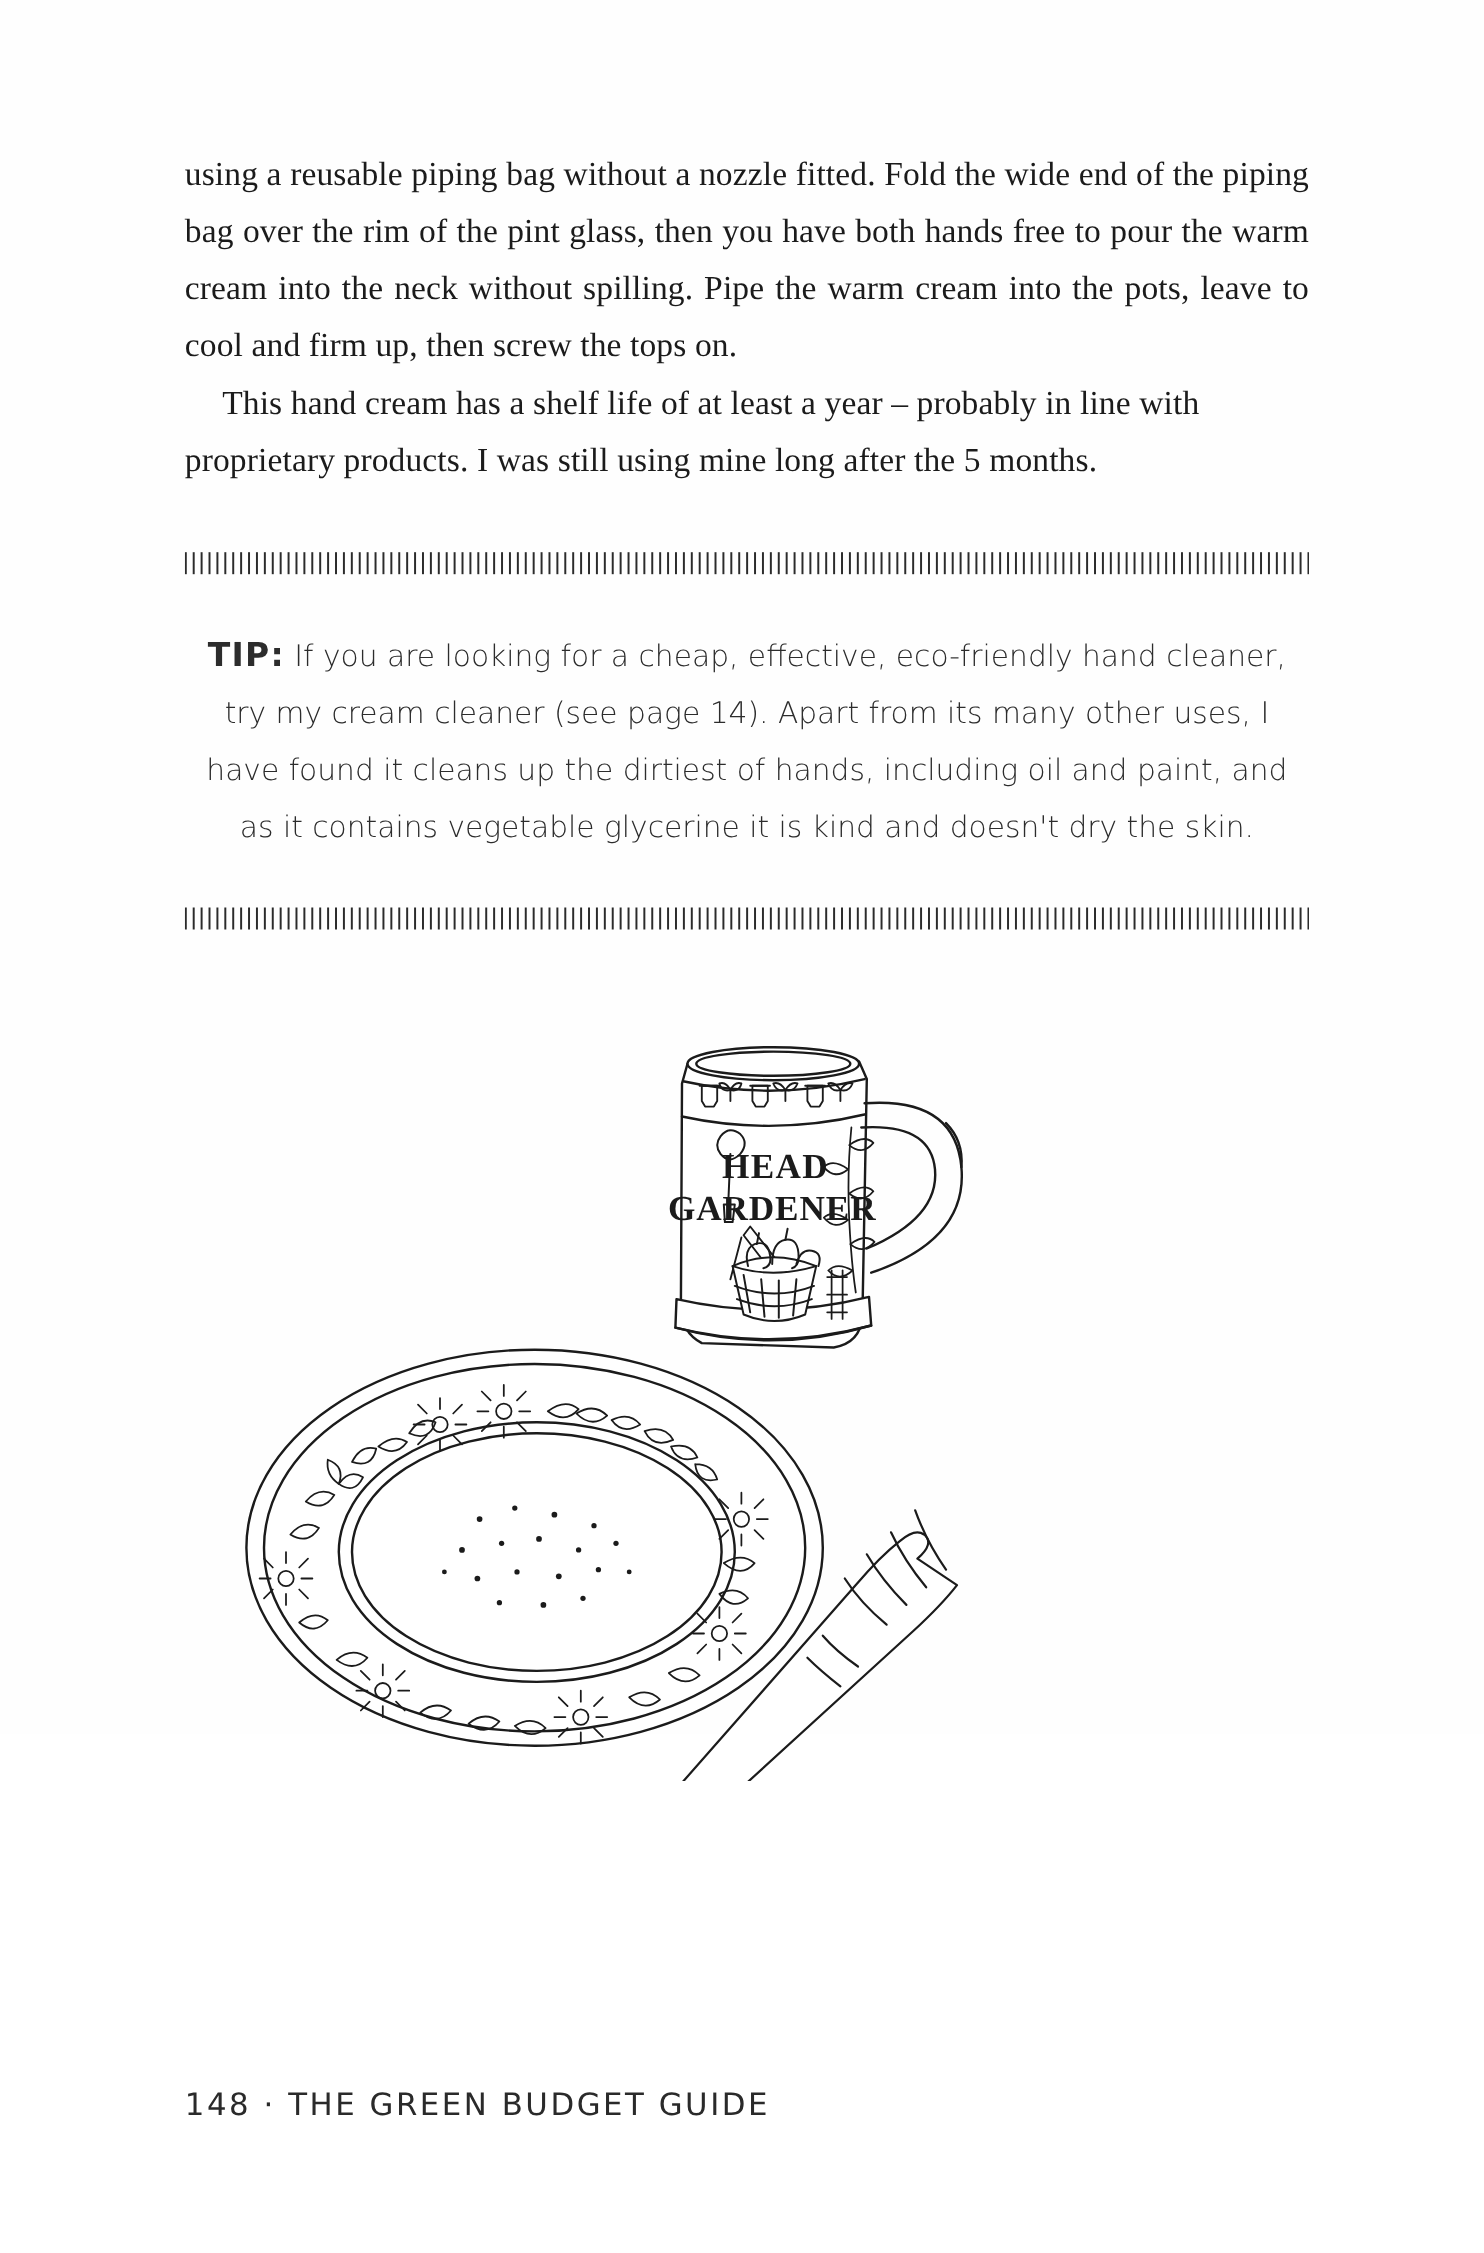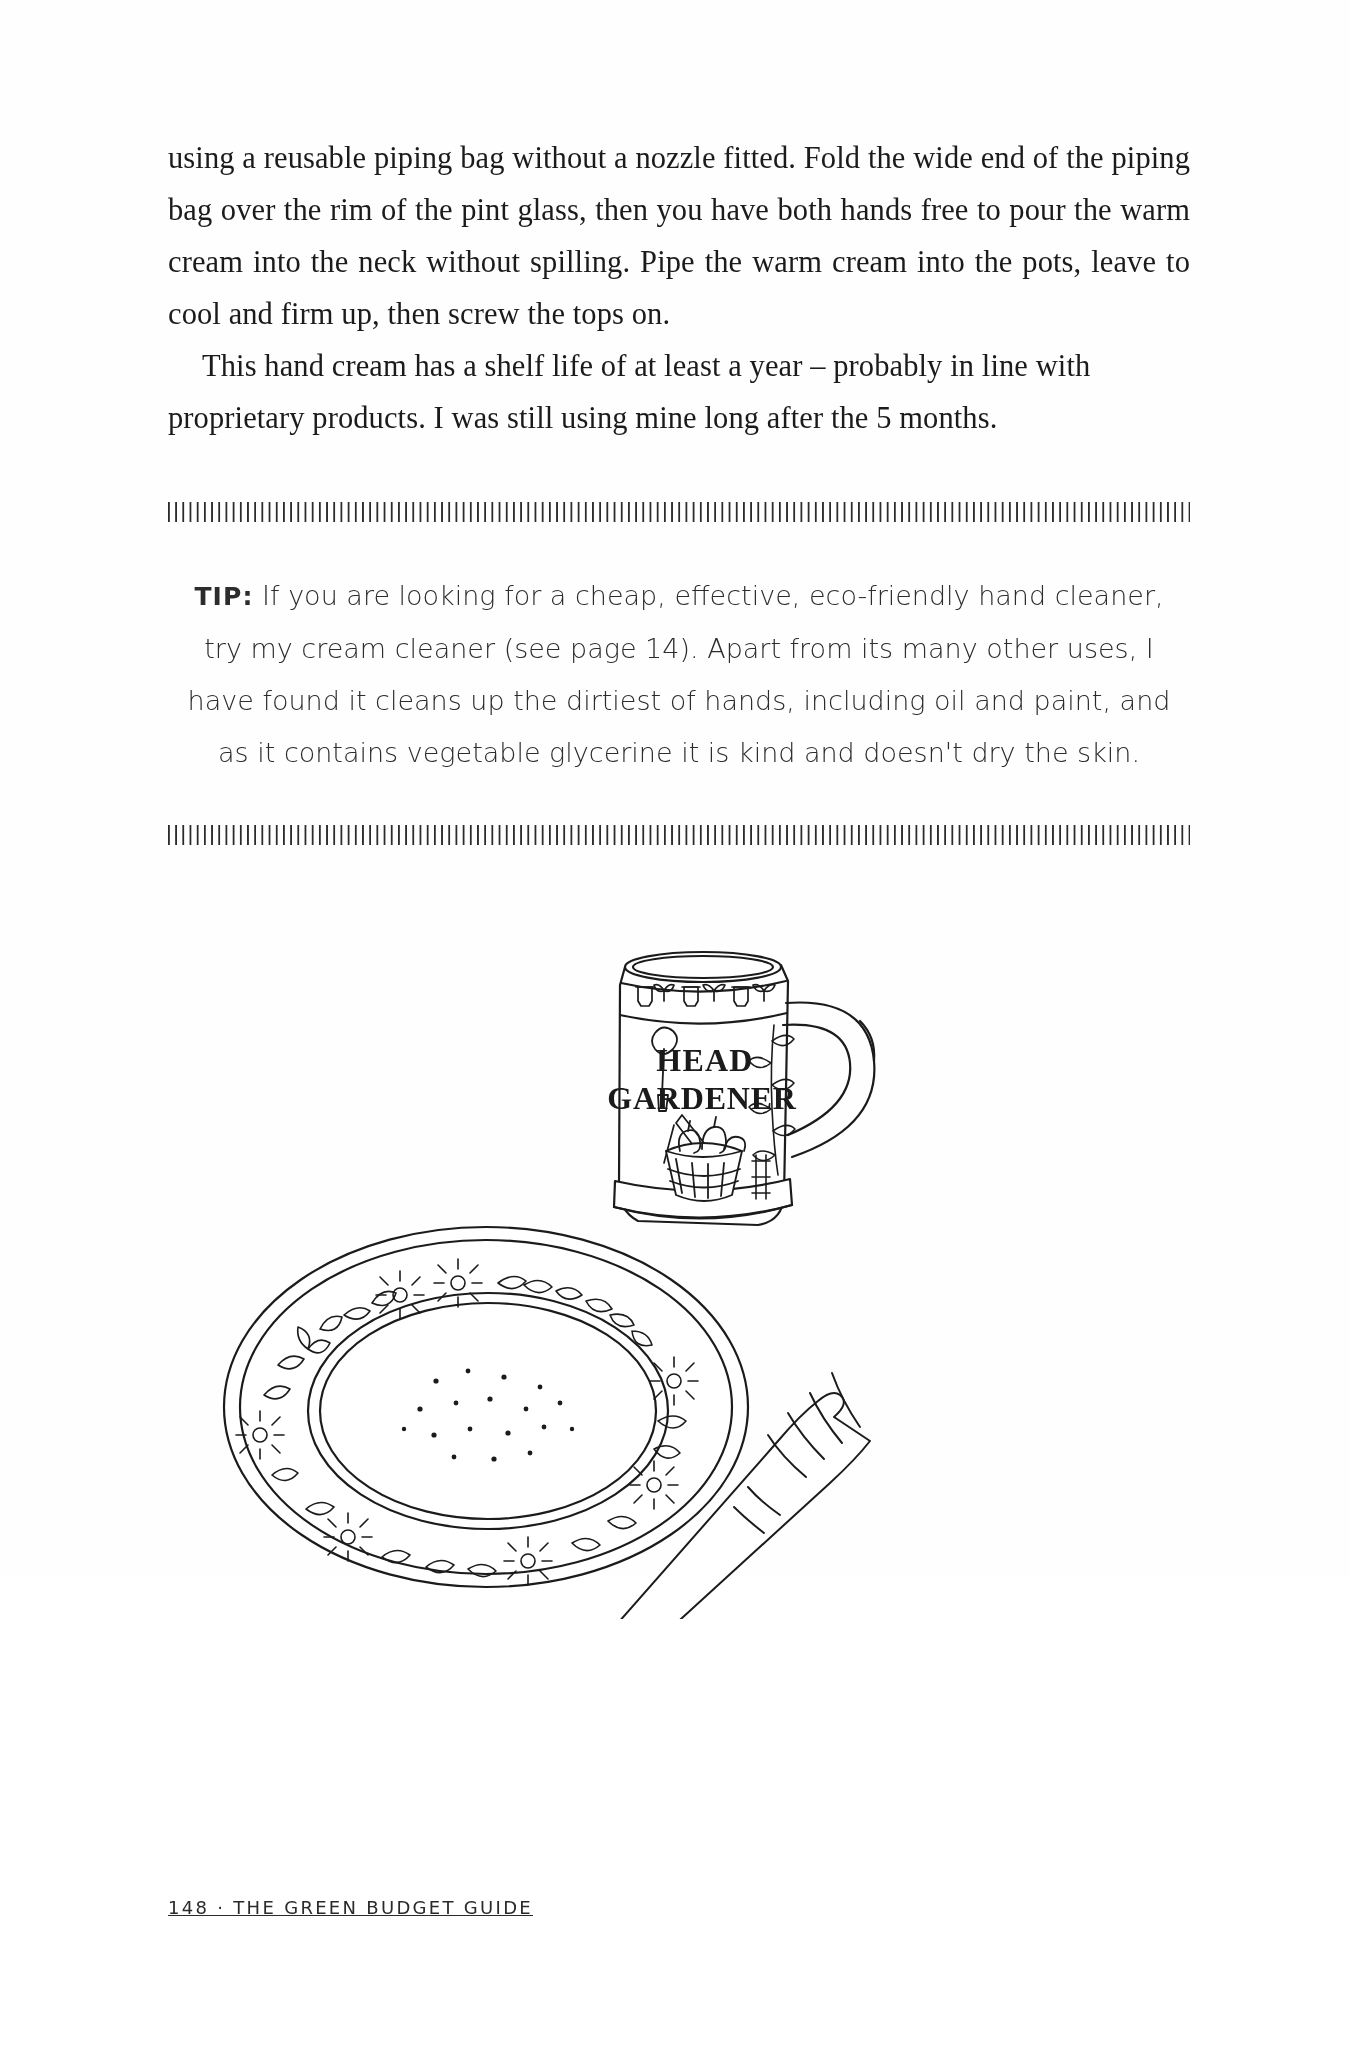--- a/index.html
+++ b/index.html
@@ -72,21 +72,21 @@
     margin-bottom: 46px;
     text-align: center;
     font-family: "DejaVu Sans", sans-serif;
     font-size: 27px;
     line-height: 52px;
     color: #2c2c2c;
     padding: 0 10px;
     font-weight: 300;
   }
   .tip .tip-label {
-    font-size: 25px;
+    font-size: 30px;
     letter-spacing: 1.1px;
     font-weight: 600;
     color: #2c2c2c;
   }
 
   
   .illustration {
     margin-top: 84px;
     width: 1022px;
     height: 690px;
@@ -97,25 +97,24 @@
     left: 0;
     top: 0;
   }
 
   
   .footer {
     position: absolute;
     left: 168px;
     top: 1897px;
     font-family: "DejaVu Sans", sans-serif;
-    font-size: 18px;
+    font-size: 28px;
     letter-spacing: 2.3px;
     color: #2a2a2a;
     white-space: nowrap;
-    text-decoration: underline;
   }
 </style>
 </head>
 <body>
 
 <div class="page">
 
   <div class="content">
 
     <div class="body-text">

